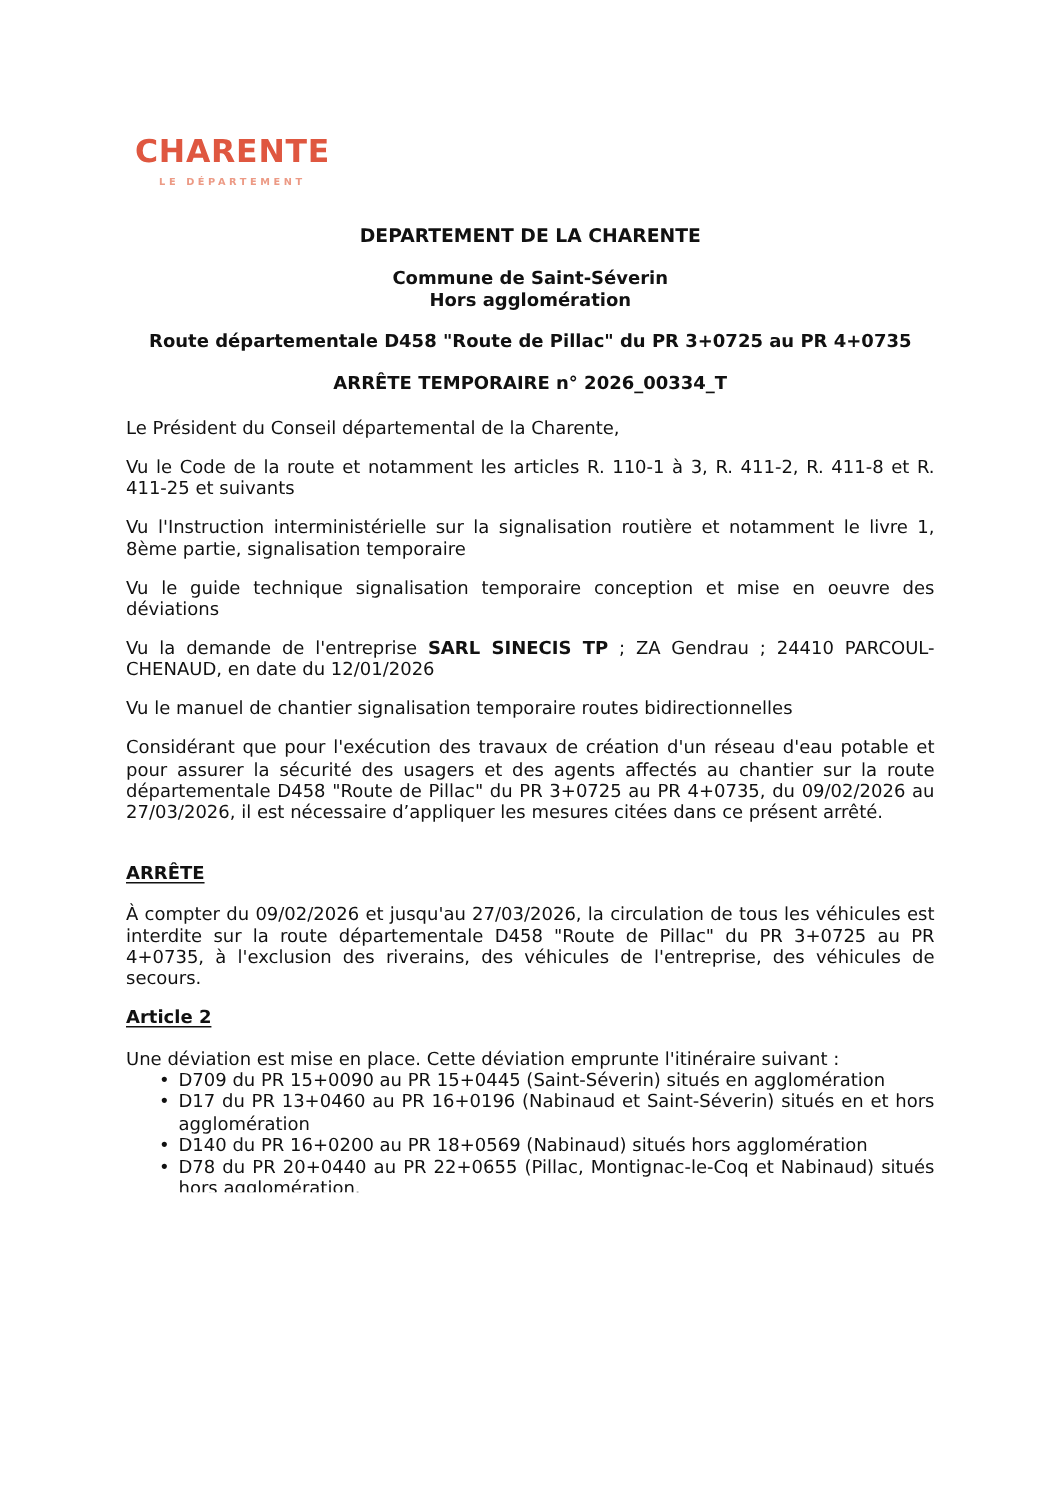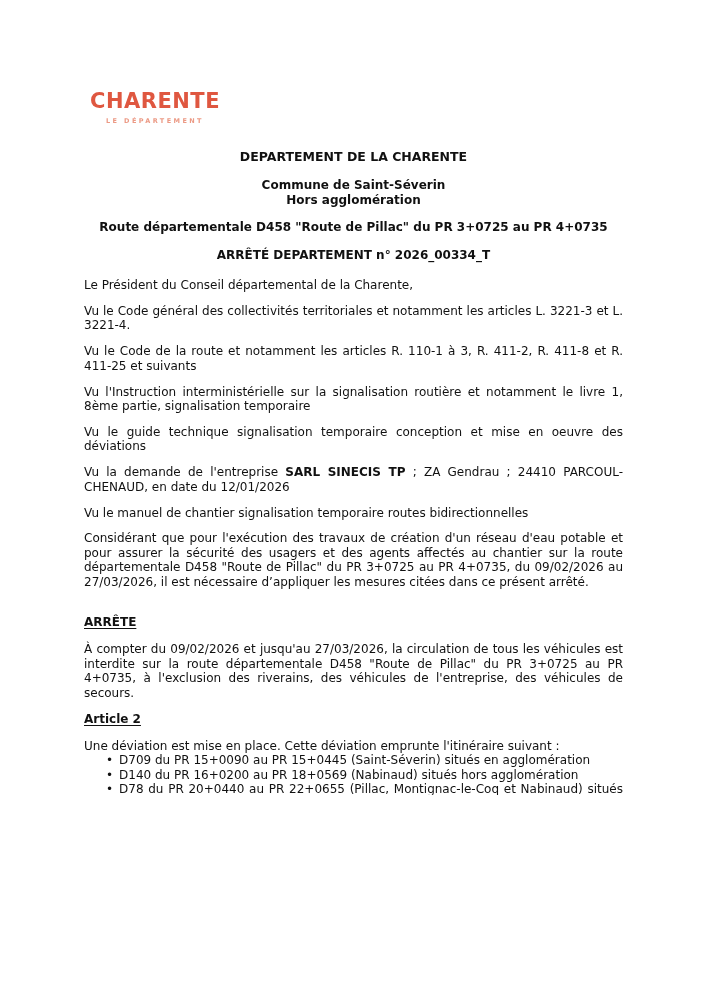--- a/index.html
+++ b/index.html
@@ -93,45 +93,45 @@
     <div class="logo-subtitle">LE DÉPARTEMENT</div>
   </div>
 
   <div class="head">
     <div class="h-dept">DEPARTEMENT DE LA CHARENTE</div>
     <div class="h-group">
       <div>Commune de Saint-Séverin</div>
       <div>Hors agglomération</div>
     </div>
     <div class="h-line">Route départementale D458 "Route de Pillac" du PR 3+0725 au PR 4+0735</div>
-    <div class="h-order">ARRÊTÉ DEPARTEMENT n° 2026_00334_T</div>
+    <div class="h-order">ARRÊTE TEMPORAIRE n° 2026_00334_T</div>
   </div>
 
   <div class="doc">
     <p>Le Président du Conseil départemental de la Charente,</p>
 
-    <p class="just">Vu le Code général des collectivités territoriales et notamment les articles L. 3221-3 et L. 3221-4.</p>
     <p class="just">Vu le Code de la route et notamment les articles R. 110-1 à 3, R. 411-2, R. 411-8 et R. 411-25 et suivants</p>
     <p class="just">Vu l'Instruction interministérielle sur la signalisation routière et notamment le livre 1, 8ème partie, signalisation temporaire</p>
     <p class="just">Vu le guide technique signalisation temporaire conception et mise en oeuvre des déviations</p>
 
     <p class="just"><span>Vu la demande de l'entreprise </span><b>SARL SINECIS TP</b><span> ; ZA Gendrau ; 24410 PARCOUL-CHENAUD, en date du 12/01/2026</span></p>
 
     <p>Vu le manuel de chantier signalisation temporaire routes bidirectionnelles</p>
 
     <p class="just">Considérant que pour l'exécution des travaux de création d'un réseau d'eau potable et pour assurer la sécurité des usagers et des agents affectés au chantier sur la route départementale D458 "Route de Pillac" du PR 3+0725 au PR 4+0735, du 09/02/2026 au 27/03/2026, il est nécessaire d’appliquer les mesures citées dans ce présent arrêté.</p>
 
     <div class="arrete-head"><span class="u">ARRÊTE</span></div>
 
     <p class="just">À compter du 09/02/2026 et jusqu'au 27/03/2026, la circulation de tous les véhicules est interdite sur la route départementale D458 "Route de Pillac" du PR 3+0725 au PR 4+0735, à l'exclusion des riverains, des véhicules de l'entreprise, des véhicules de secours.</p>
 
     <div class="article-head"><span class="u">Article 2</span></div>
     <p style="margin-bottom:0">Une déviation est mise en place. Cette déviation emprunte l'itinéraire suivant :</p>
     <ul class="deviation">
       <li>D709 du PR 15+0090 au PR 15+0445 (Saint-Séverin) situés en agglomération</li>
+      <li>D17 du PR 13+0460 au PR 16+0196 (Nabinaud et Saint-Séverin) situés en et hors agglomération</li>
       <li>D140 du PR 16+0200 au PR 18+0569 (Nabinaud) situés hors agglomération</li>
       <li>D78 du PR 20+0440 au PR 22+0655 (Pillac, Montignac-le-Coq et Nabinaud) situés hors agglomération.</li>
     </ul>
   </div>
 
   <div class="footer">n°2026_00334_T - Page 1 sur 2</div>
 
 </div>
 
 </body></html>

